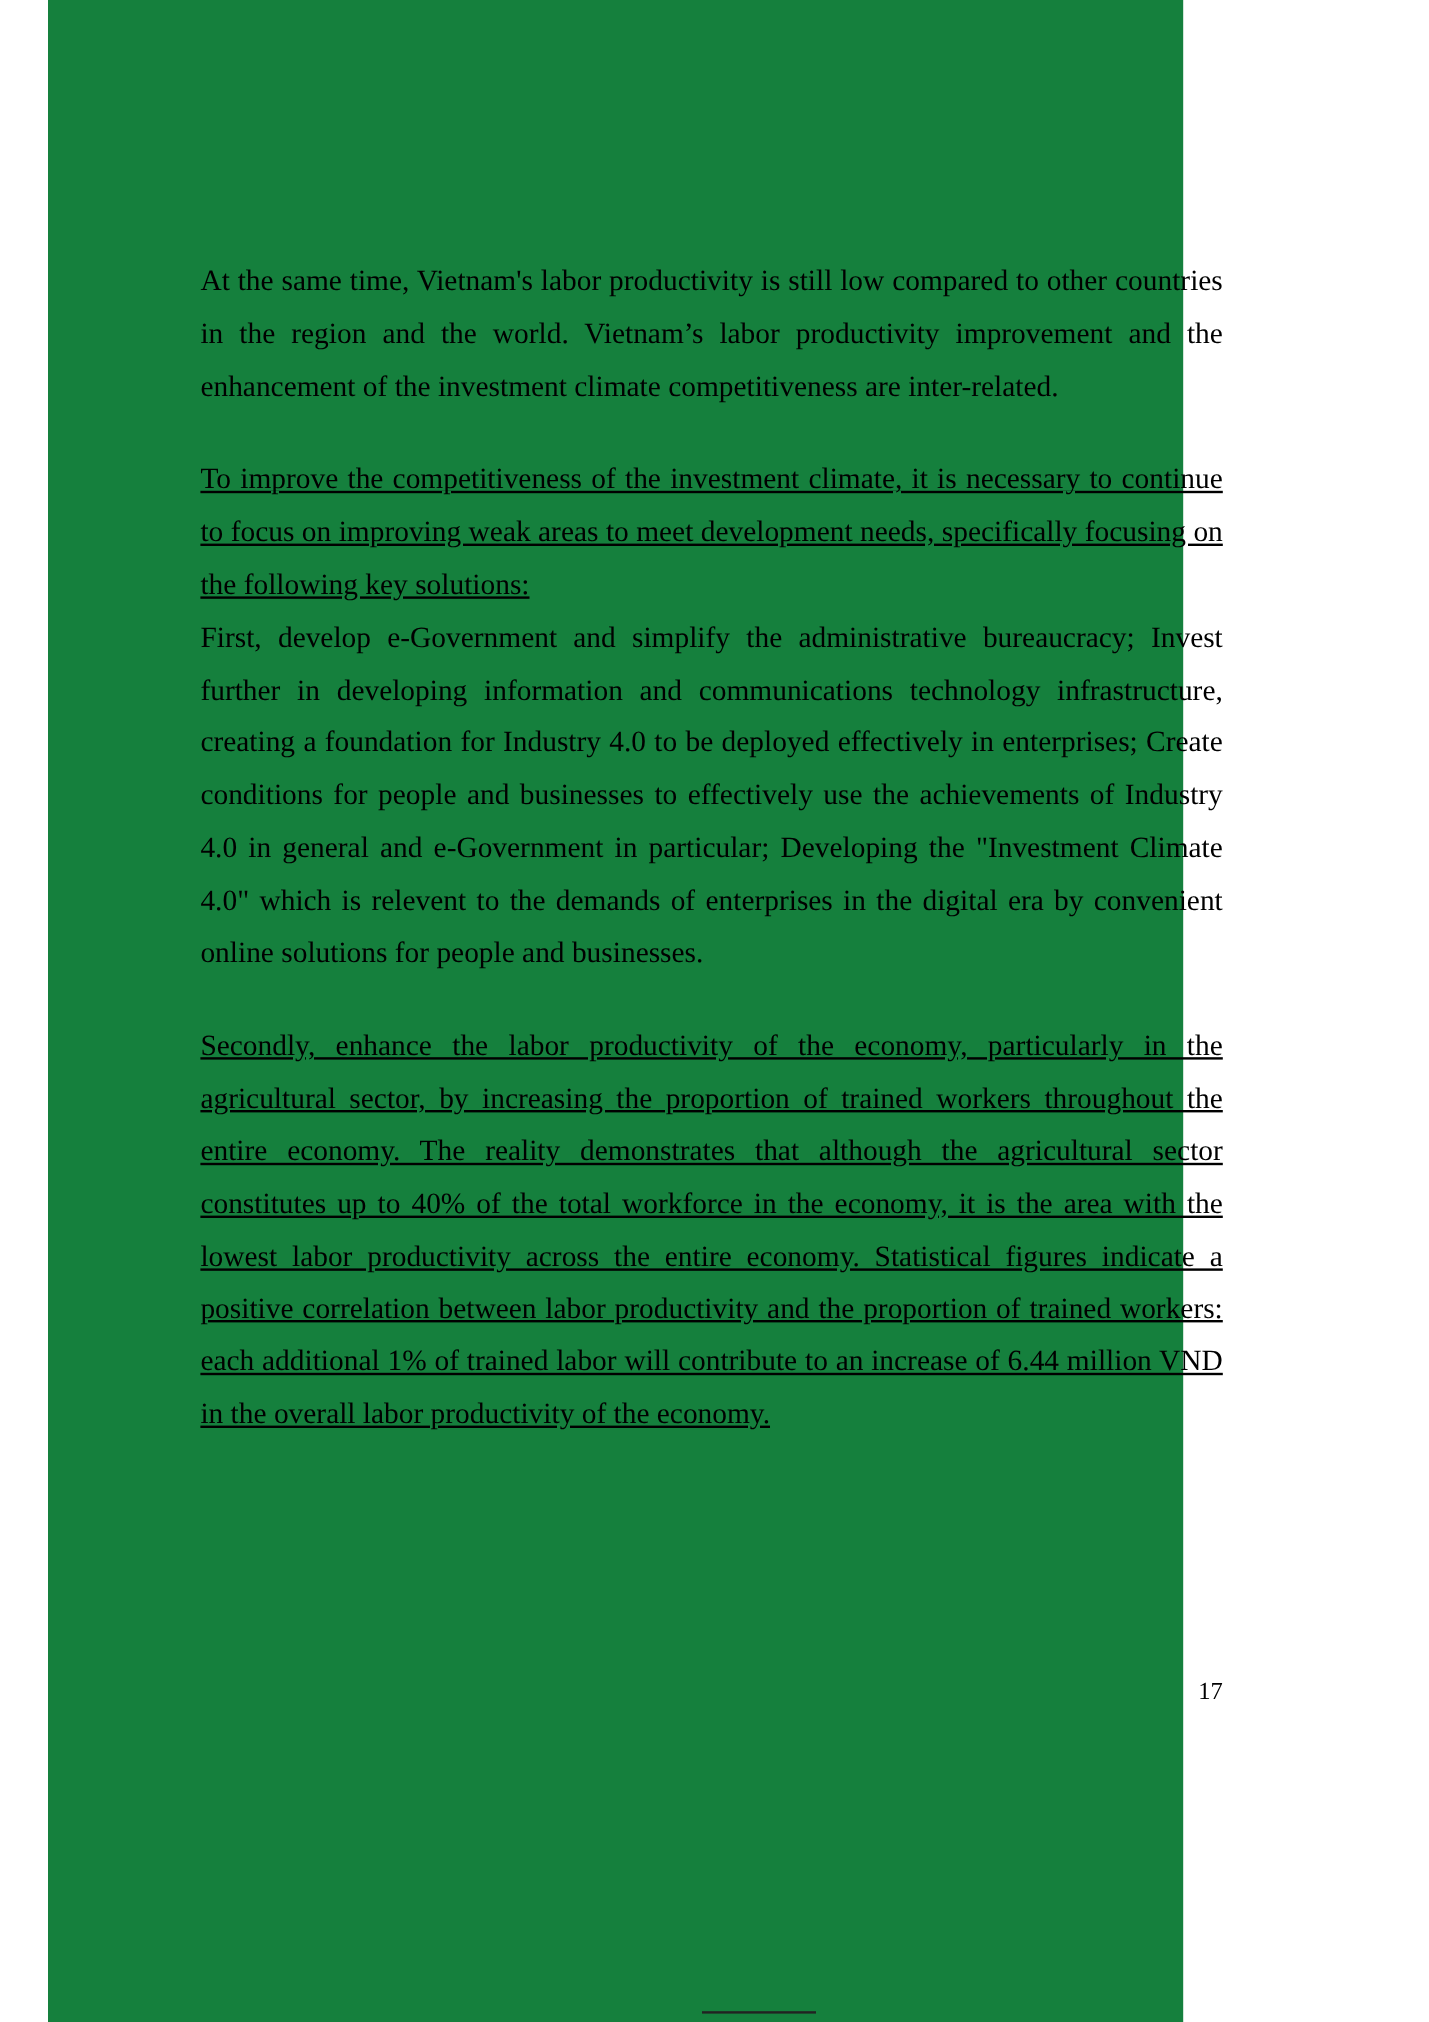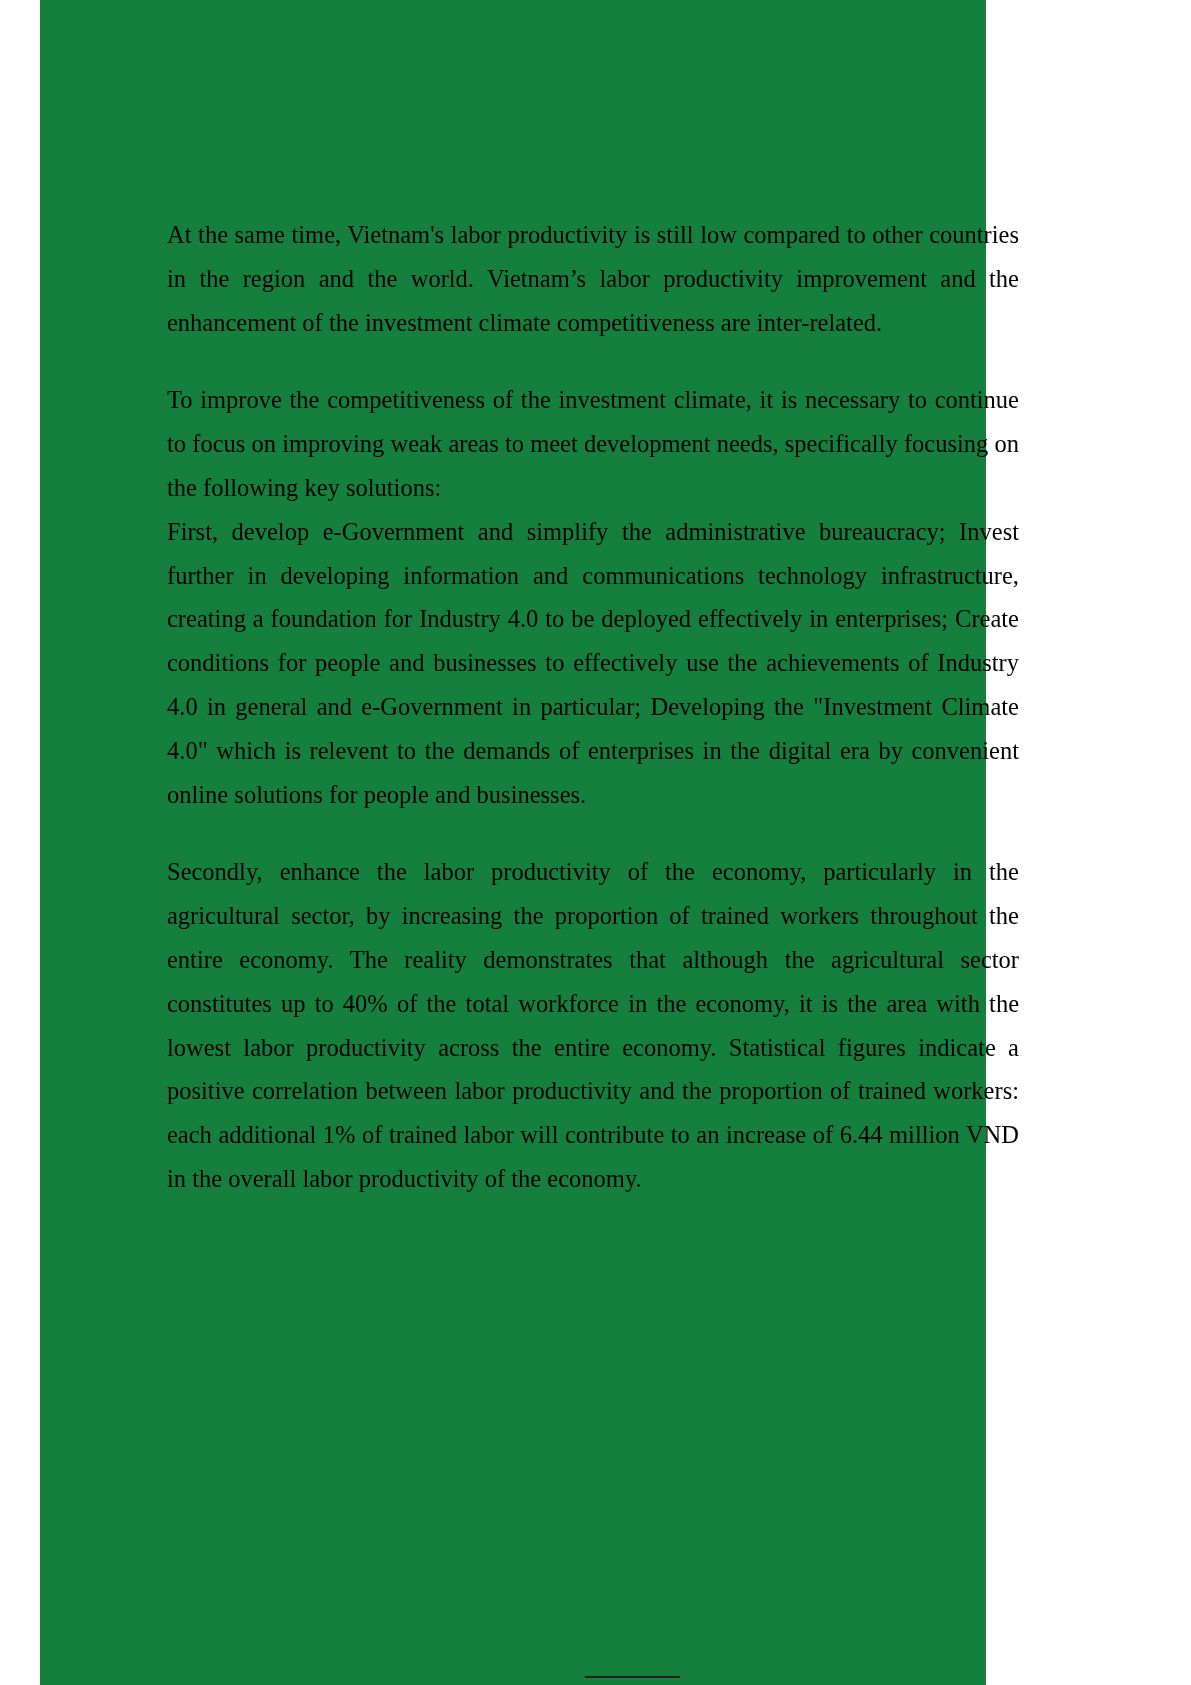--- a/index.html
+++ b/index.html
@@ -33,20 +33,21 @@
   p.para {
     margin: 0 0 0 0;
     font-size: 24.5px;
     line-height: 43.8px;
     text-align: justify;
     text-justify: inter-word;
     hyphens: none;
   }
   p.para.gap {
     margin-top: 34px;
+    text-decoration: underline;
   }
   p.para.tight {
     margin-top: 0;
   }
   .page-number {
     position: absolute;
     left: 127px;
     top: 1398px;
     width: 852px;
     text-align: right;
@@ -65,14 +66,15 @@
 </head>
 <body>
 
 <div class="page">
   <div class="content">
     <p class="para">At the same time, Vietnam's labor productivity is still low compared to other countries in the region and the world. Vietnam’s labor productivity improvement and the enhancement of the investment climate competitiveness are inter-related.</p>
     <p class="para gap">To improve the competitiveness of the investment climate, it is necessary to continue to focus on improving weak areas to meet development needs, specifically focusing on the following key solutions:</p>
     <p class="para tight">First, develop e-Government and simplify the administrative bureaucracy; Invest further in developing information and communications technology infrastructure, creating a foundation for Industry 4.0 to be deployed effectively in enterprises; Create conditions for people and businesses to effectively use the achievements of Industry 4.0 in general and e-Government in particular; Developing the "Investment Climate 4.0" which is relevent to the demands of enterprises in the digital era by convenient online solutions for people and businesses.</p>
     <p class="para gap">Secondly, enhance the labor productivity of the economy, particularly in the agricultural sector, by increasing the proportion of trained workers throughout the entire economy. The reality demonstrates that although the agricultural sector constitutes up to 40% of the total workforce in the economy, it is the area with the lowest labor productivity across the entire economy. Statistical figures indicate a positive correlation between labor productivity and the proportion of trained workers: each additional 1% of trained labor will contribute to an increase of 6.44 million VND in the overall labor productivity of the economy.</p>
   </div>
+  <div class="page-number">17</div>
   <div class="footer-rule"></div>
 </div>
 
 </body></html>

